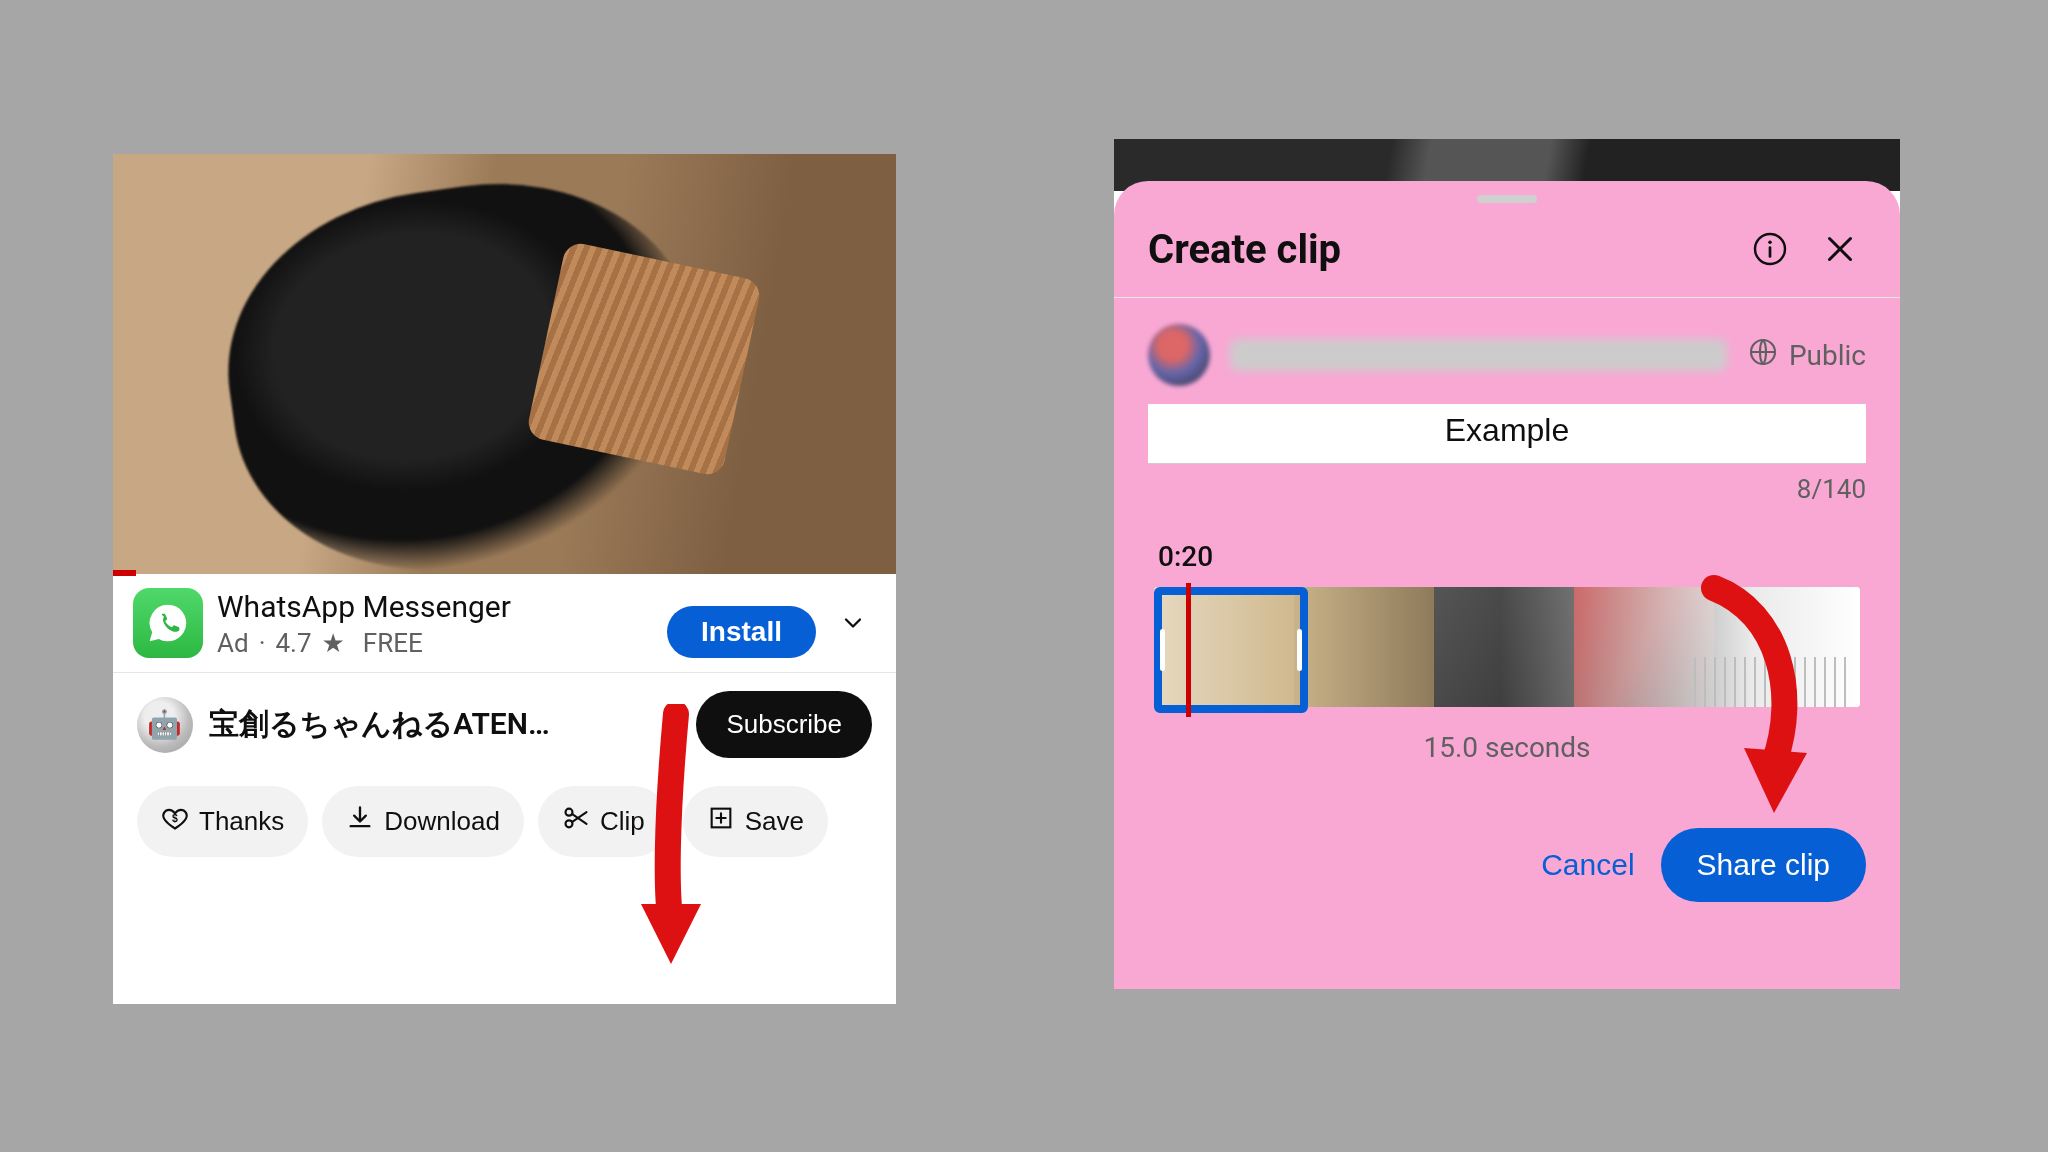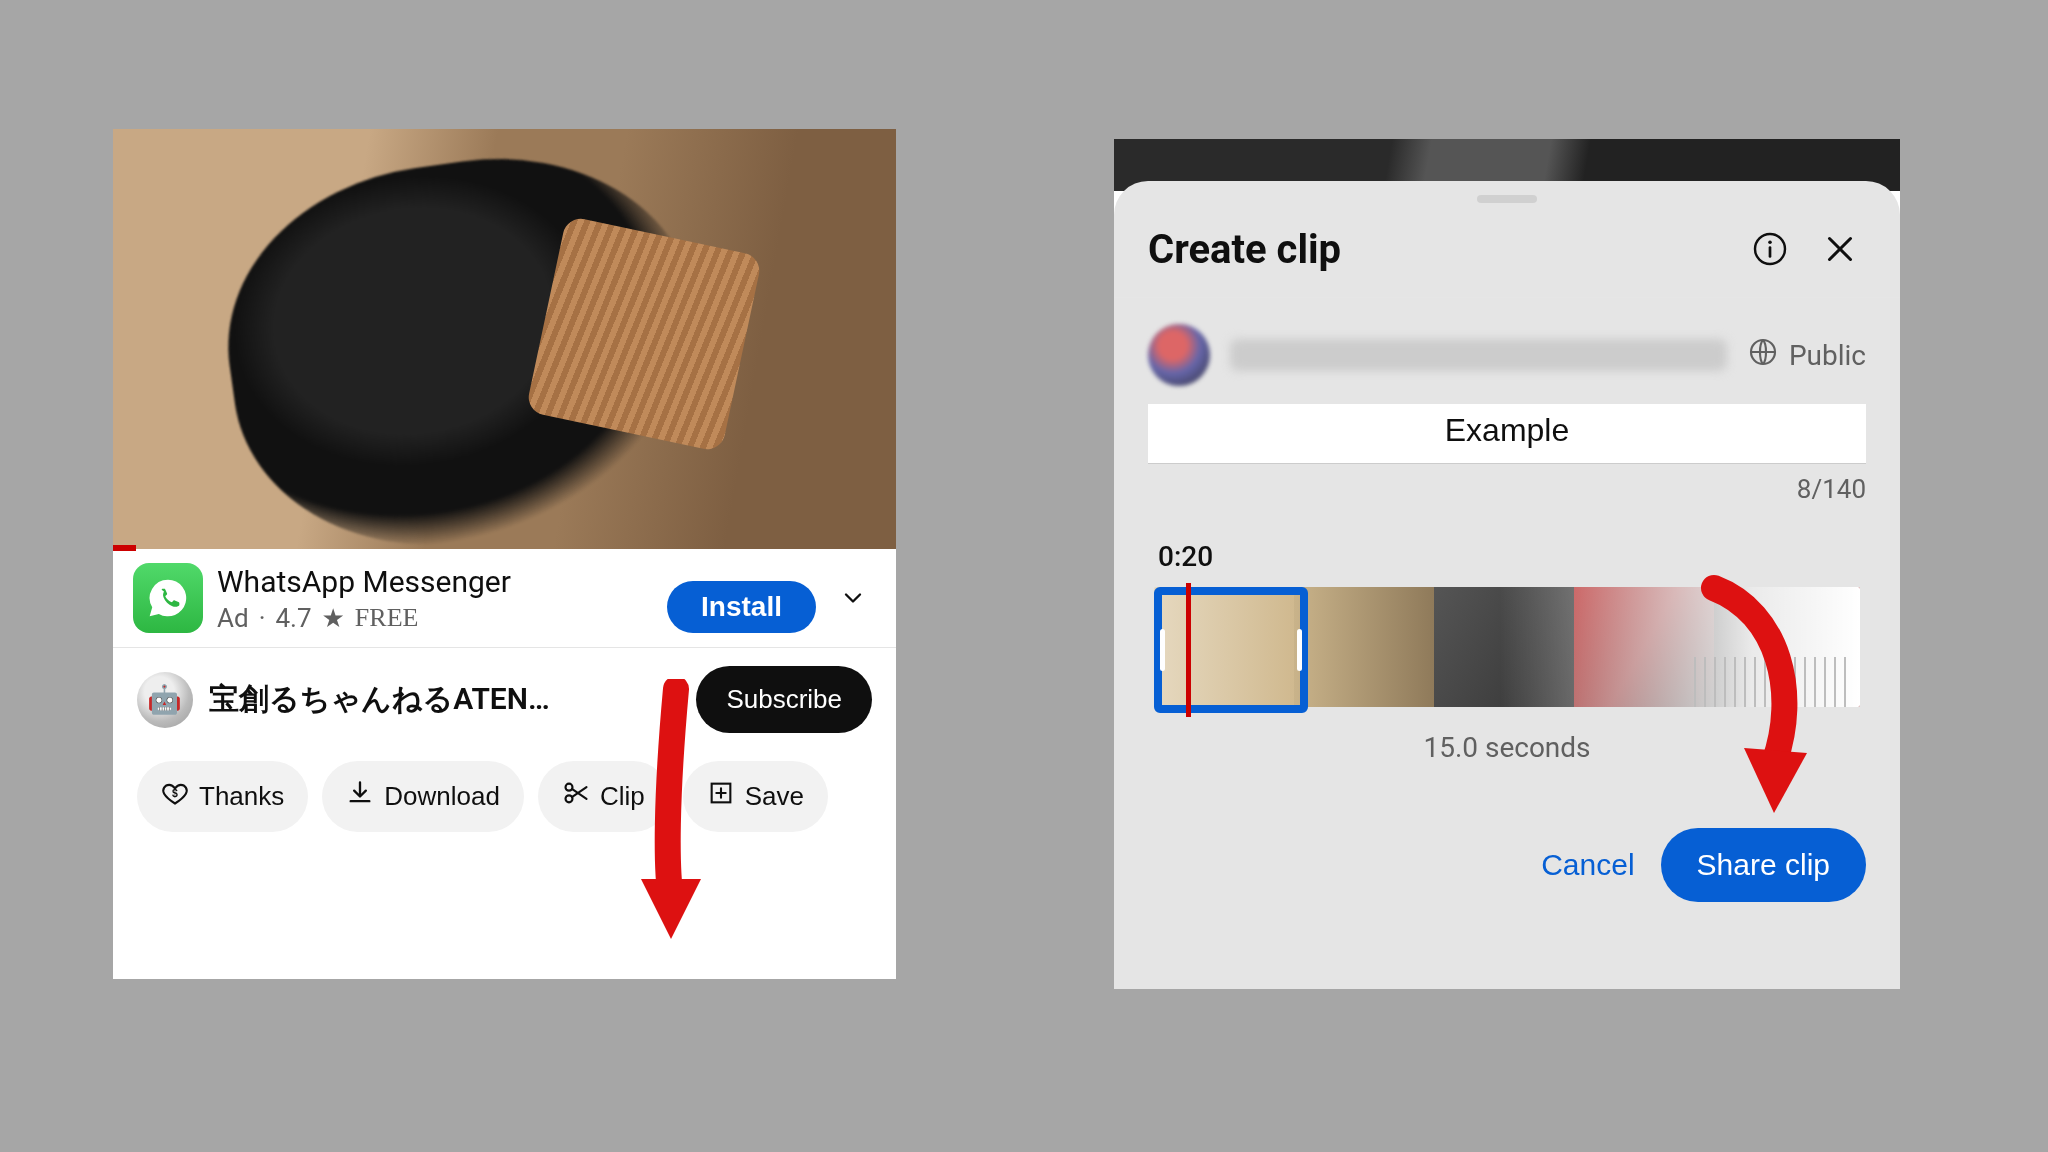--- a/index.html
+++ b/index.html
@@ -8,21 +8,21 @@
     font-family: -apple-system, BlinkMacSystemFont, "Segoe UI", Roboto, Arial, sans-serif;
     width: 2048px;
     height: 1152px;
     position: relative;
   }
   .panel {
     position: absolute;
     background: #fff;
     overflow: hidden;
   }
-  .panel-left { left: 113px; top: 129px; width: 783px; height: 850px; }
+  .panel-left { left: 113px; top: 154px; width: 783px; height: 850px; }
   .panel-right { left: 1114px; top: 139px; width: 786px; height: 850px; border-radius: 0 0 0 0; }
 
   
   .thumb {
     width: 100%; height: 420px; position: relative;
     background:
       radial-gradient(circle at 60% 50%, #8a6a48 0 6px, transparent 7px),
       linear-gradient(100deg, #c8a884 0 30%, #9b7a58 45% 60%, #7e5f42 80% 100%);
   }
   .thumb::before {
@@ -96,21 +96,21 @@
   }
   .arrow svg { display:block; }
 
   
   .strip {
     height:52px; width:100%;
     background:
       linear-gradient(100deg, #2a2a2a 0 35%, #555 40% 55%, #222 60% 100%);
   }
   .sheet {
-    background:#e5e5e5; border-radius: 34px 34px 0 0; margin-top:-10px; position:relative; height: calc(100% - 42px);
+    background:#f9a8d4; border-radius: 34px 34px 0 0; margin-top:-10px; position:relative; height: calc(100% - 42px);
   }
   .grip { position:absolute; left:50%; top:14px; transform:translateX(-50%);
     width:60px; height:8px; border-radius:6px; background:#d0d0d0; }
   .sheet-head { display:flex; align-items:center; padding: 42px 34px 22px; gap:18px; border-bottom:1px solid #e6e6e6; }
   .sheet-title { flex:1; font-size:40px; font-weight:700; color:#0f0f0f; }
   .icn-btn { width:52px; height:52px; display:flex; align-items:center; justify-content:center; cursor:pointer; }
   .icn-btn svg { width:36px; height:36px; }
 
   .author-row { display:flex; align-items:center; gap:20px; padding: 26px 34px 8px; }
   .avatar2 { width:62px; height:62px; border-radius:50%;
@@ -185,21 +185,21 @@
           <path d="M8.5 7.5c.2-.5.5-.5.8-.5h.6c.2 0 .5 0 .7.5l.9 2c.1.3 0 .5-.2.7l-.6.6c-.2.2-.2.4 0 .7.7 1.2 1.6 2 3 2.7.3.1.5.1.7-.1l.6-.7c.2-.2.4-.2.7-.1l2 .9c.5.2.5.5.5.7v.6c0 .3 0 .6-.5.8-1 .5-2 .7-3.3.2-2.2-.8-4-2.6-4.8-4.8-.5-1.3-.3-2.3.2-3.3Z" fill="#2db742"></path>
         </svg>
     </div>
     <div class="ad-text">
       <div class="ad-title">WhatsApp Messenger</div>
       <div class="ad-meta">
         <span>Ad</span>
         <span>·</span>
         <span>4.7</span>
           <span>★</span>
-        <span style="font-family:Liberation Serif, serif;">FREE</span>
+        <span style="margin-left:8px;">FREE</span>
       </div>
     </div>
     <button class="btn-install">Install</button>
     <div class="chev">
       <svg viewBox="0 0 24 24">
           <path d="M6 9l6 6 6-6" stroke="#0f0f0f" stroke-width="2" fill="none" stroke-linecap="round" stroke-linejoin="round"></path>
         </svg>
     </div>
   </div>
 

